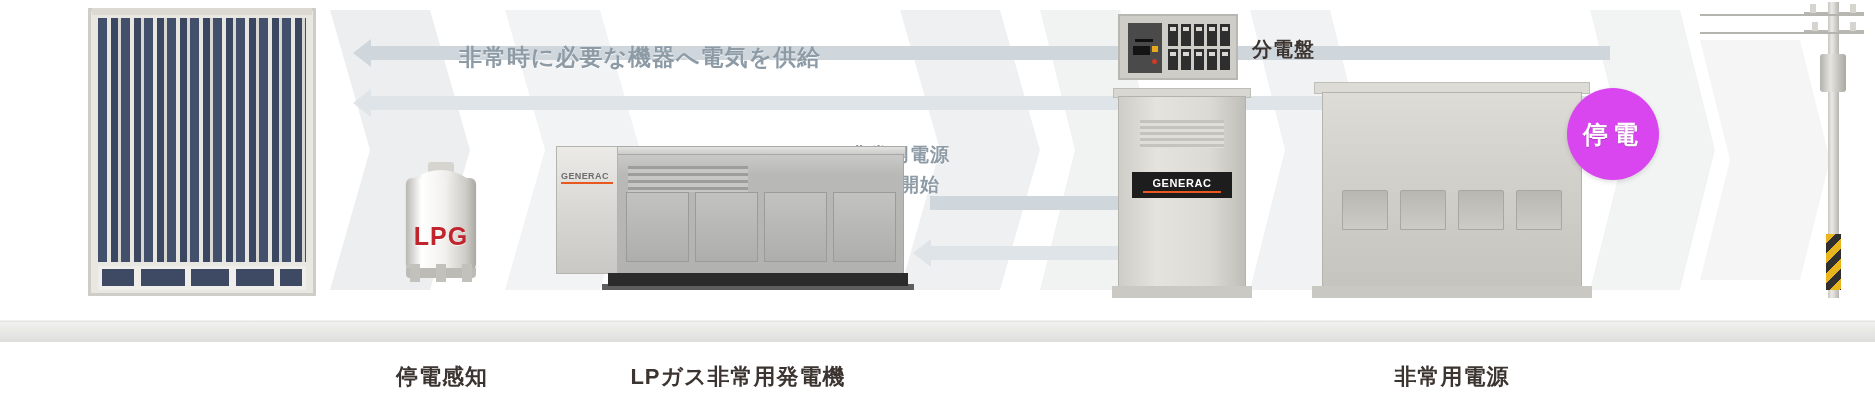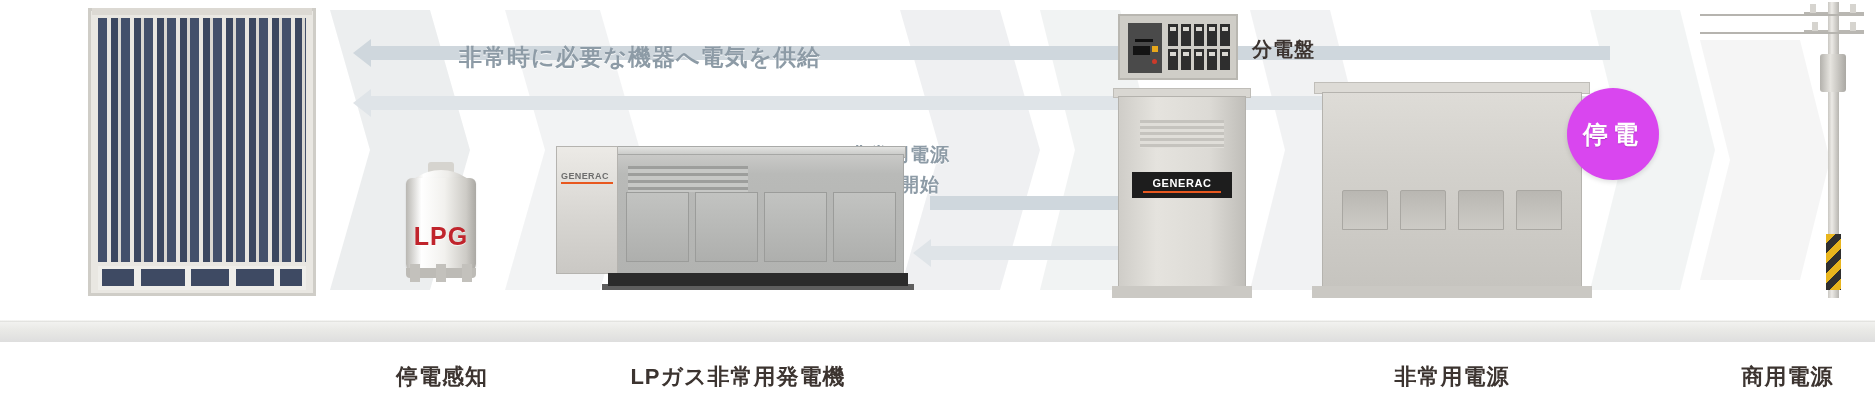--- a/index.html
+++ b/index.html
@@ -302,15 +302,14 @@
     <div class="pole-ins" style="left:30px;top:2px;"></div>
     <div class="pole-ins" style="left:50px;top:2px;"></div>
     <div class="pole-ins" style="left:12px;top:20px;"></div>
     <div class="pole-ins" style="left:50px;top:20px;"></div>
     <div class="pole-mast"></div>
     <div class="pole-xfmr"></div>
     <div class="pole-hazard"></div>
   </div>
   <div class="wire" style="left:1700px;top:14px;width:140px;"></div>
   <div class="wire" style="left:1700px;top:32px;width:140px;"></div>
-  <div class="caption" style="left:1700px;width:175px;">商用電源</div>
 
 </div>
 
 </body></html>

